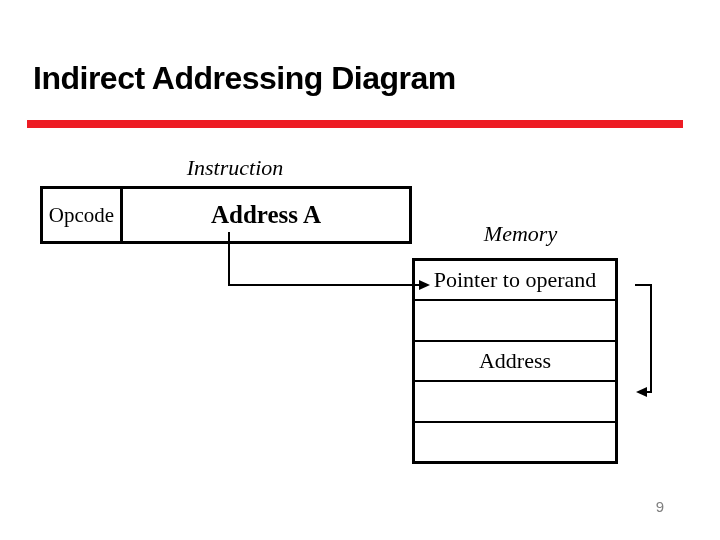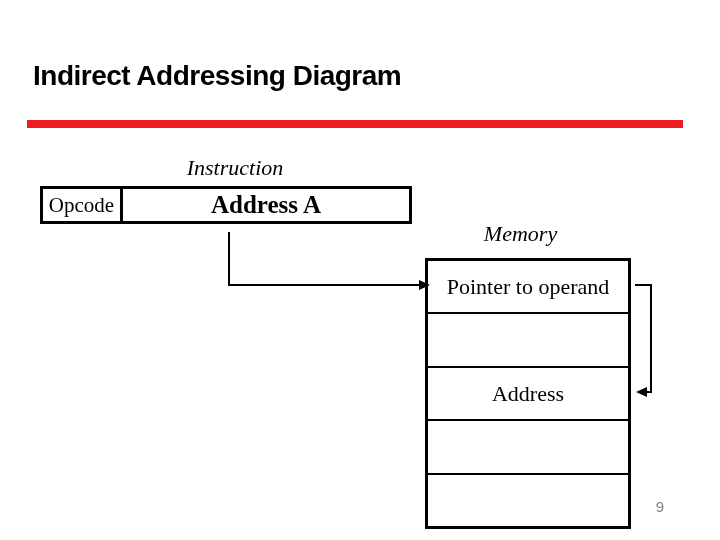--- a/index.html
+++ b/index.html
@@ -16,21 +16,21 @@
     font-family: "Liberation Serif", serif;
     color: #000000;
   }
   .slide-title {
     position: absolute;
     left: 33px;
     top: 60px;
     width: 650px;
     font-family: "Liberation Sans", sans-serif;
     font-weight: bold;
-    font-size: 28px;
+    font-size: 32px;
     letter-spacing: -0.5px;
     color: #000000;
     white-space: nowrap;
   }
   .accent-bar {
     position: absolute;
     left: 27px;
     top: 120px;
     width: 656px;
     height: 8px;
@@ -51,21 +51,21 @@
   .memory-label {
     left: 428px;
     top: 221px;
     width: 185px;
   }
   .instruction-box {
     position: absolute;
     left: 40px;
     top: 186px;
     width: 372px;
-    height: 38px;
+    height: 58px;
     border: 3px solid #000;
     box-sizing: border-box;
     display: flex;
   }
   .opcode-cell {
     flex: 0 0 77px;
     border-right: 3px solid #000;
     display: flex;
     align-items: center;
     justify-content: center;
@@ -74,24 +74,24 @@
   .address-cell {
     flex: 1;
     display: flex;
     align-items: center;
     justify-content: center;
     font-size: 25px;
     font-weight: bold;
   }
   .memory-box {
     position: absolute;
-    left: 425px;
+    left: 412px;
     top: 258px;
     width: 206px;
-    height: 271px;
+    height: 206px;
     border: 3px solid #000;
     box-sizing: border-box;
     display: flex;
     flex-direction: column;
   }
   .memory-cell {
     flex: 1 1 0;
     border-bottom: 2px solid #000;
     display: flex;
     align-items: center;

